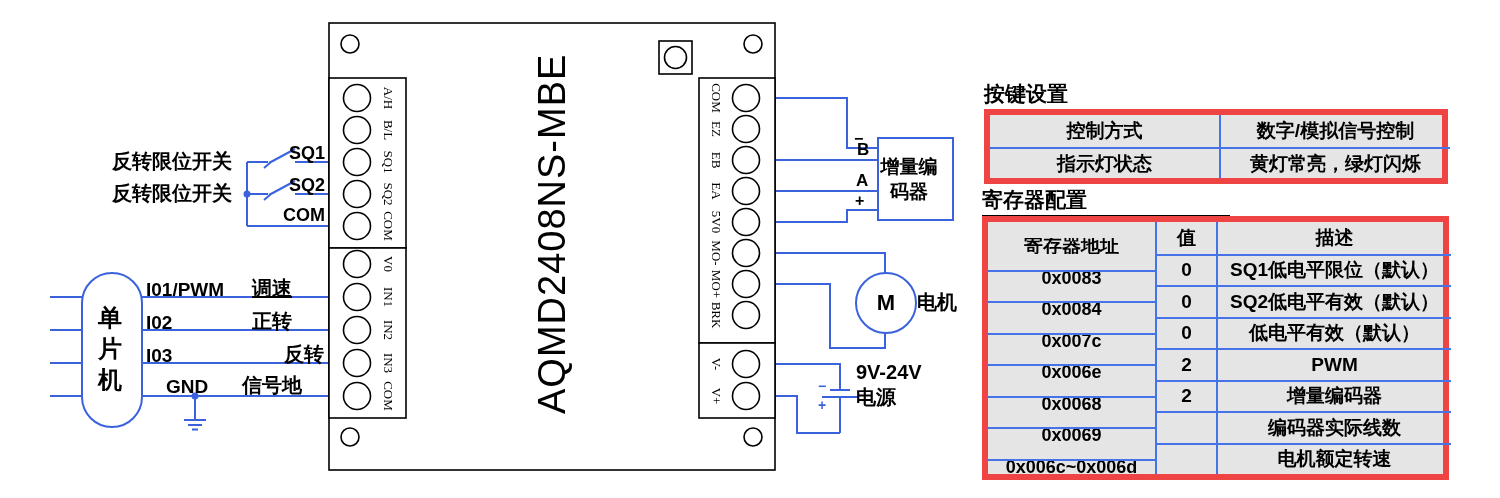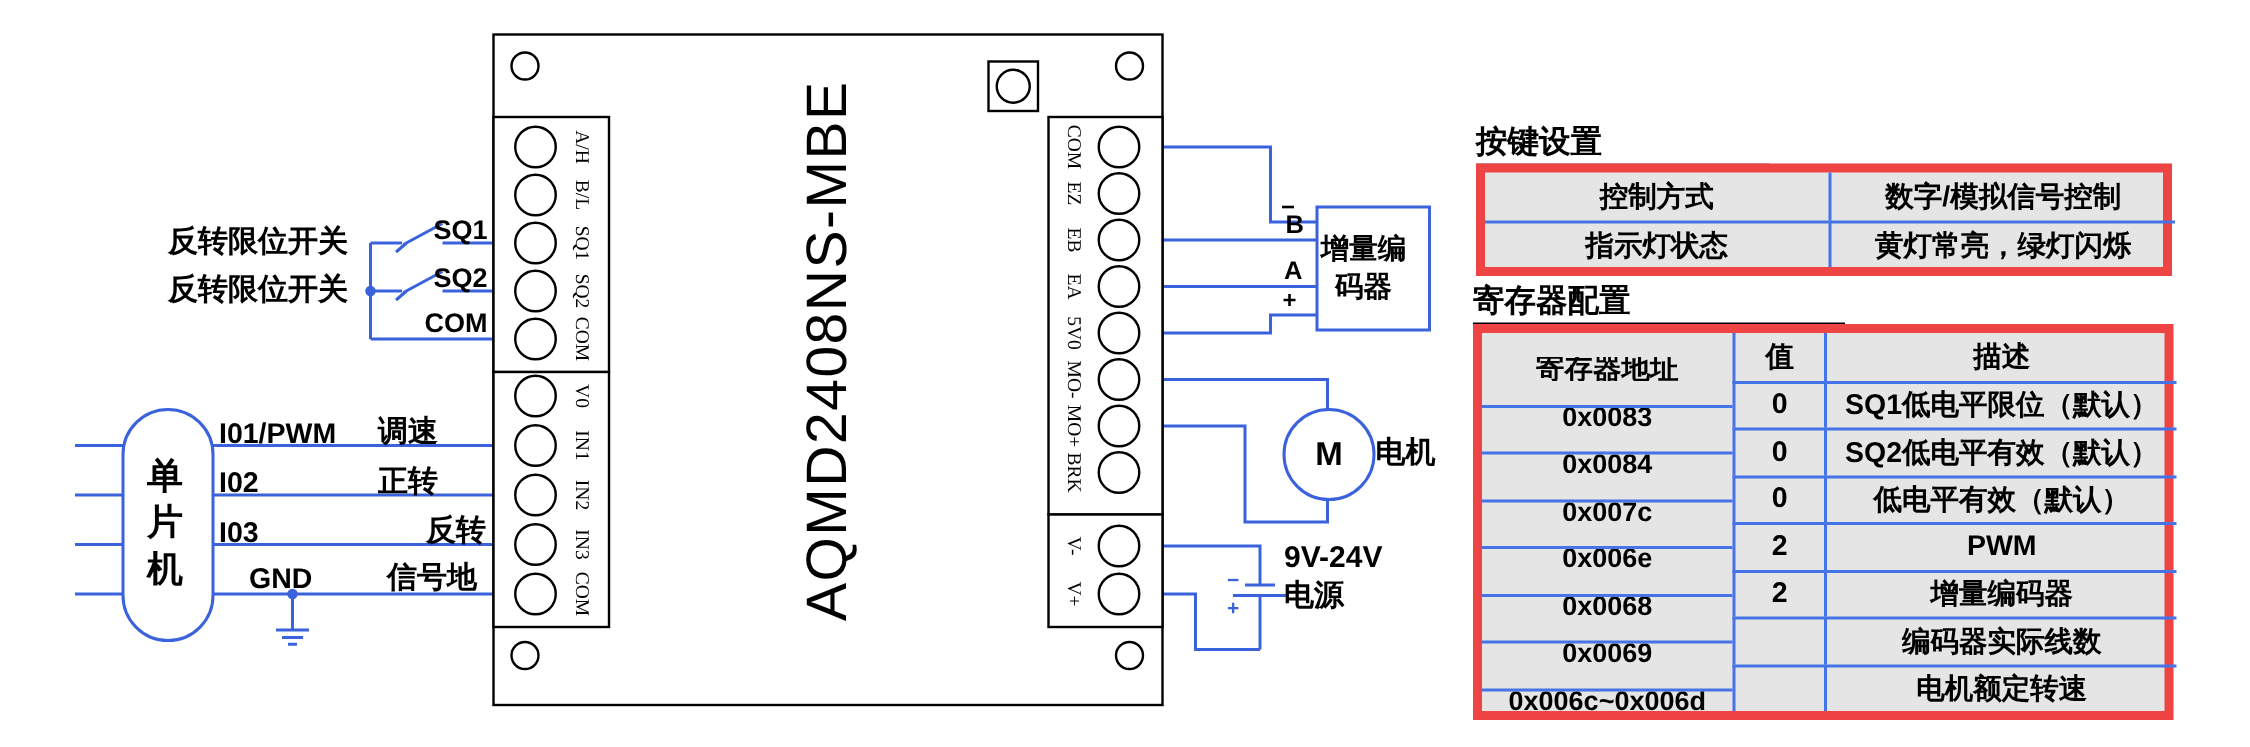--- a/index.html
+++ b/index.html
@@ -114,27 +114,27 @@
   </svg>
 
   <div class="lbl" style="left:112px;top:151px;font-size:20px;">反转限位开关</div>
   <div class="lbl" style="left:112px;top:183px;font-size:20px;">反转限位开关</div>
   <div class="lbl" style="left:289px;top:144px;font-size:18px;">SQ1</div>
   <div class="lbl" style="left:289px;top:176px;font-size:18px;">SQ2</div>
   <div class="lbl" style="left:283px;top:206px;font-size:18px;">COM</div>
 
   <div class="mcu-name">单片机</div>
   <div class="lbl" style="left:146px;top:280px;font-size:19px;">I01/PWM</div>
-  <div class="lbl" style="left:252px;top:278px;font-size:20px;">调速</div>
+  <div class="lbl" style="left:252px;top:278px;font-size:20px;text-decoration:underline;">调速</div>
   <div class="lbl" style="left:146px;top:313px;font-size:19px;">I02</div>
   <div class="lbl" style="left:252px;top:311px;font-size:20px;">正转</div>
   <div class="lbl" style="left:146px;top:346px;font-size:19px;">I03</div>
   <div class="lbl" style="left:252px;top:344px;font-size:20px;margin-left:32px;">反转</div>
   <div class="lbl" style="left:146px;top:377px;font-size:19px;margin-left:20px;">GND</div>
-  <div class="lbl" style="left:242px;top:375px;font-size:20px;margin-left:16px;">信号地</div>
+  <div class="lbl" style="left:242px;top:375px;font-size:20px;">信号地</div>
 
   <div class="model">AQMD2408NS-MBE</div>
 
   <div class="vlab" style="left:348px;top:89px;">A/H</div>
   <div class="vlab" style="left:348px;top:121px;">B/L</div>
   <div class="vlab" style="left:348px;top:153px;">SQ1</div>
   <div class="vlab" style="left:348px;top:185px;">SQ2</div>
   <div class="vlab" style="left:348px;top:217px;">COM</div>
   <div class="vlab" style="left:348px;top:255px;">V0</div>
   <div class="vlab" style="left:348px;top:288px;">IN1</div>

